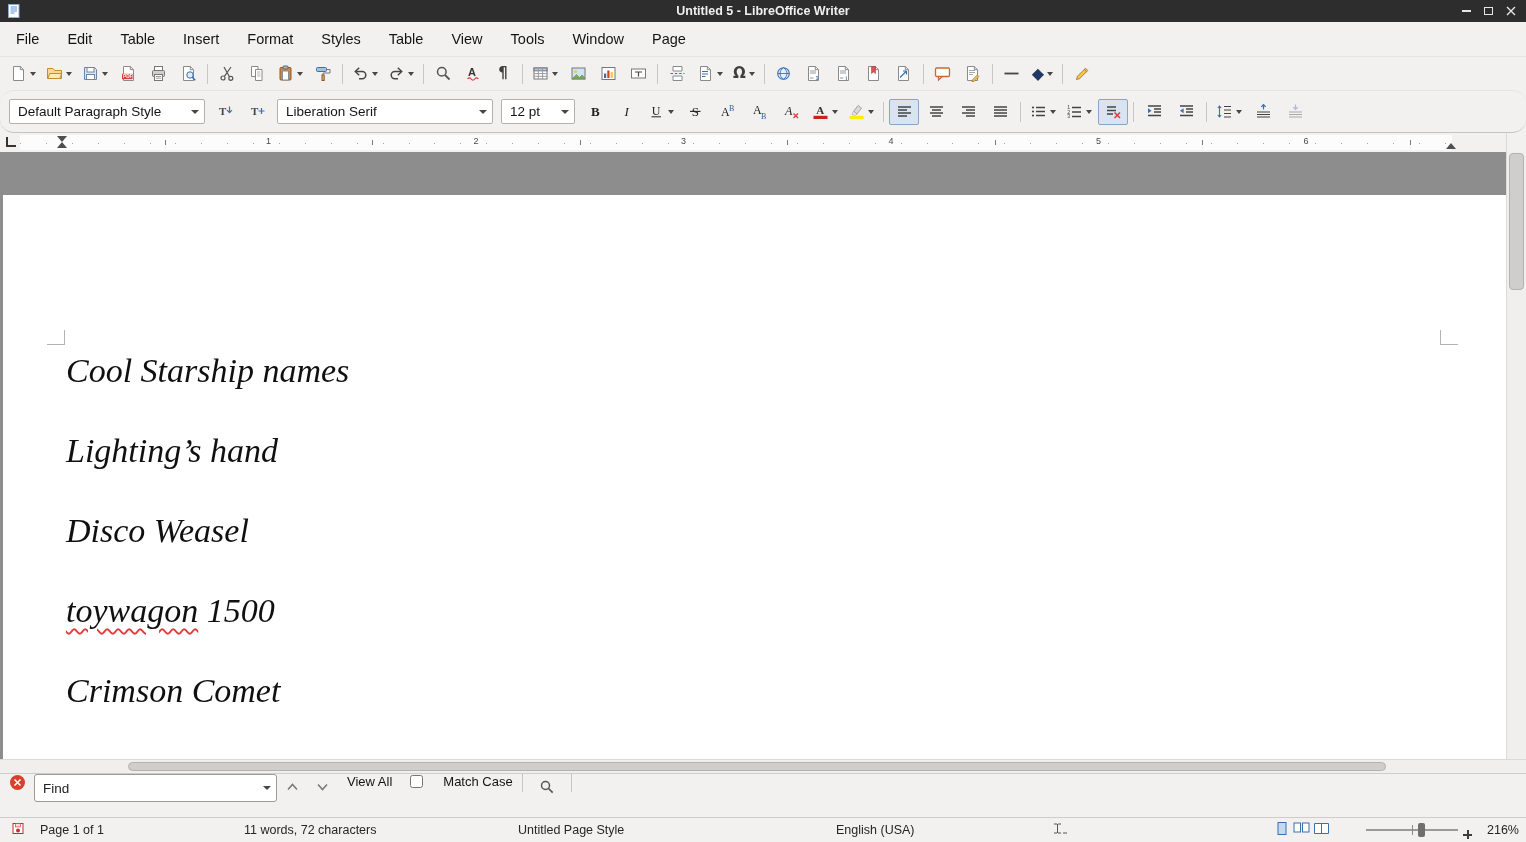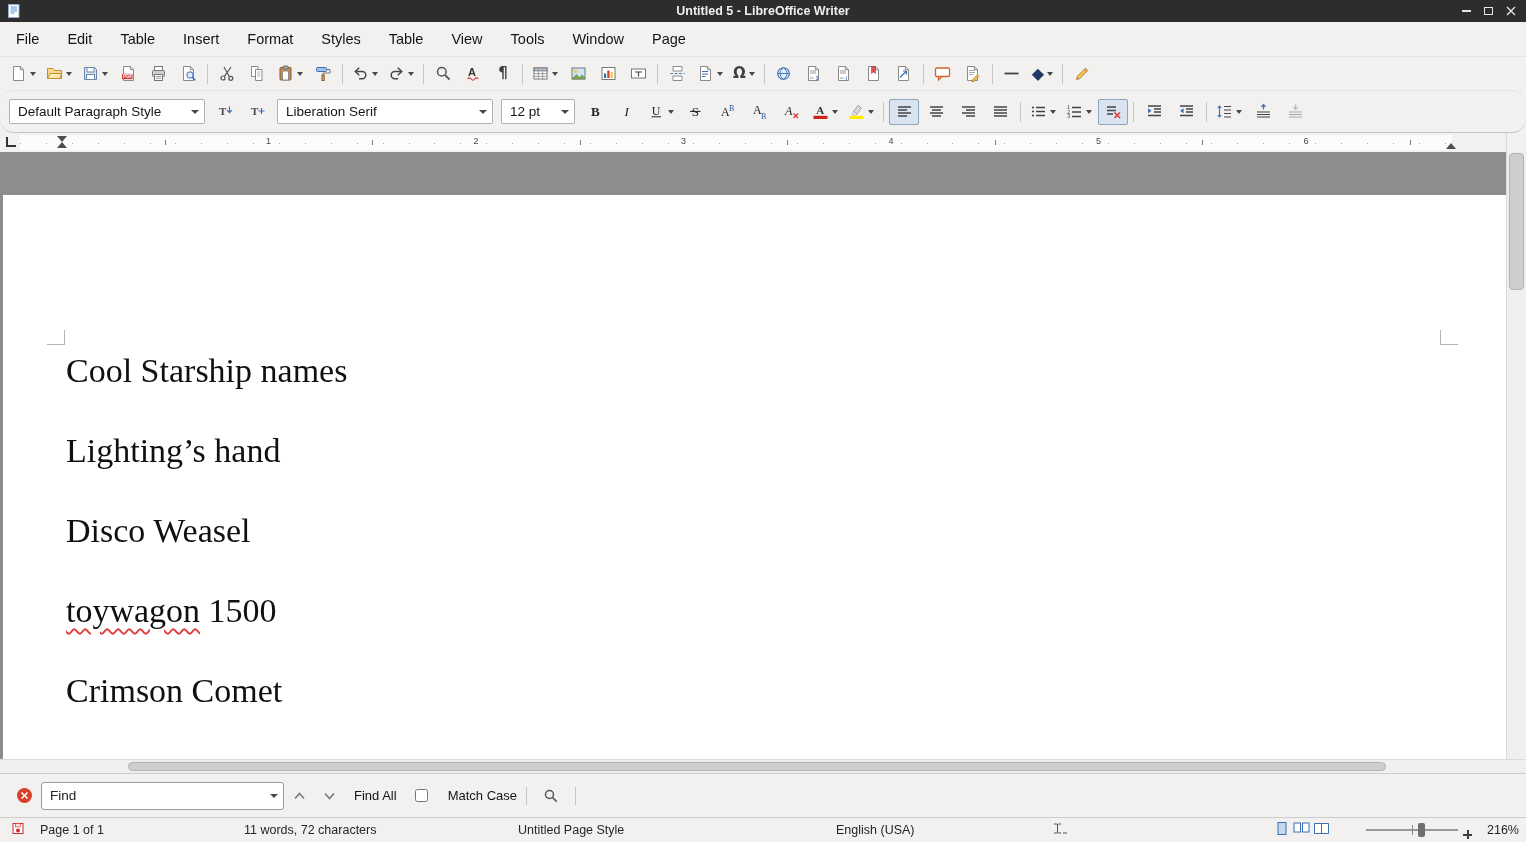--- a/index.html
+++ b/index.html
@@ -48,38 +48,38 @@
     background-image:repeating-linear-gradient(90deg,#a8a8a8 0 1px,transparent 1px 25.9px); }
   .ruler-num { position:absolute; top:2px; font-size:9px; color:#4a4a4a; transform:translateX(-50%); background:#fcfcfc; padding:0 2px; line-height:13px; }
   .ruler-htick { position:absolute; top:7px; width:1px; height:5px; background:#7a7a7a; }
   .tabsel { position:absolute; left:6px; top:4px; width:10px; height:10px; border-left:2px solid #333; border-bottom:2px solid #333; }
   .marker { position:absolute; width:10px; display:flex; flex-direction:column; align-items:center; }
   .tri-dn { width:0; height:0; border-left:5px solid transparent; border-right:5px solid transparent; border-top:6px solid #4f4f4f; }
   .tri-up { width:0; height:0; border-left:5px solid transparent; border-right:5px solid transparent; border-bottom:6px solid #4f4f4f; }
 
   
   .docwrap { flex:1 1 auto; display:flex; min-height:0; }
-  .docarea { flex:1; position:relative; background:#8d8d8d; overflow:hidden; }
+  .docarea { flex:1; position:relative; background:#8d8d8d; overflow:hidden;font-style:italic; }
   .page { position:absolute; left:3px; right:0; top:43px; bottom:0; background:#fff; }
   .corner { position:absolute; width:18px; height:15px; }
   .corner.tl { left:44px; top:135px; border-bottom:1px solid #b3b3b3; border-right:1px solid #b3b3b3; }
   .corner.tr { right:48px; top:135px; border-bottom:1px solid #b3b3b3; border-left:1px solid #b3b3b3; }
   .doc-text { padding:158px 80px 0 63px; }
   .doc-par { font-family:"Liberation Serif", serif; font-size:34px; line-height:36px; color:#101010; margin:0 0 44px 0; }
   .spellerr { text-decoration-line:underline; text-decoration-style:wavy; text-decoration-color:#e03c3c; text-decoration-thickness:1.5px; text-underline-offset:6px; }
 
   .vscroll { width:20px; background:#f0efee; border-left:1px solid #dcdad8; position:relative; flex:0 0 auto; }
   .vthumb { position:absolute; left:2px; right:2px; top:1px; height:137px; background:#cfcecd; border:1px solid #b4b2b0; border-radius:4px; }
   .ruler-stub { position:absolute; right:0; top:0; width:20px; height:19px; background:#f2f1f0; border-left:1px solid #dcdad8; }
 
   .hscroll { height:14px; background:#f0efee; border-top:1px solid #dcdad8; position:relative; flex:0 0 auto; }
   .hthumb { position:absolute; top:2px; height:9px; left:128px; width:1258px; background:#cfcecd; border:1px solid #b4b2b0; border-radius:5px; }
 
   
-  .findbar { height:44px; background:#f2f1f0; border-top:1px solid #cfcdcb; display:flex; align-items:center; padding-left:16px; flex:0 0 auto; }
+  .findbar { height:44px; background:#f2f1f0; border-top:1px solid #cfcdcb; display:flex; align-items:flex-start; padding-left:9px; flex:0 0 auto; }
   .find-close { display:flex; margin-right:8px; }
   .find-combo { width:243px; height:28px; background:#fff; border:1px solid #9d9a97; border-radius:3px; display:flex; align-items:center; }
   .find-combo input { flex:1; border:none; outline:none; background:transparent; font-size:13.5px; color:#222; padding:0 8px; font-family:"Liberation Sans",sans-serif; min-width:0; }
   .chev { width:30px; height:26px; display:flex; align-items:center; justify-content:center; border-radius:2px; }
   .find-all { font-size:13px; color:#141414; padding:0 10px; }
   .match-wrap { display:flex; align-items:center; gap:20px; margin-left:8px; }
   .match-wrap input { width:13px; height:13px; }
   .match-label { font-size:13px; color:#141414; }
   .fsep { width:1px; height:18px; background:#c8c6c4; margin:0 9px; }
 
@@ -710,21 +710,21 @@
     <span class="chev">
       <svg width="15" height="12" viewBox="0 0 15 12">
           <path d="M3 8.5l4.5-5 4.5 5" fill="none" stroke="#7a7a7a" stroke-width="1.6"></path>
         </svg>
     </span>
     <span class="chev">
       <svg width="15" height="12" viewBox="0 0 15 12">
           <path d="M3 3.5l4.5 5 4.5-5" fill="none" stroke="#7a7a7a" stroke-width="1.6"></path>
         </svg>
     </span>
-    <span class="find-all">Find All</span>
+    <span class="find-all">View All</span>
     <span class="match-wrap">
       <input type="checkbox" style="">
       <span class="match-label">Match Case</span>
     </span>
     <span class="fsep"></span>
     <span class="chev">
       <svg width="16" height="16" viewBox="0 0 16 16">
           <circle cx="6.5" cy="6.5" r="4" fill="none" stroke="#555" stroke-width="1.5"></circle>
           <path d="M9.5 9.5l4.2 4.2" stroke="#555" stroke-width="1.7"></path>
         </svg>

